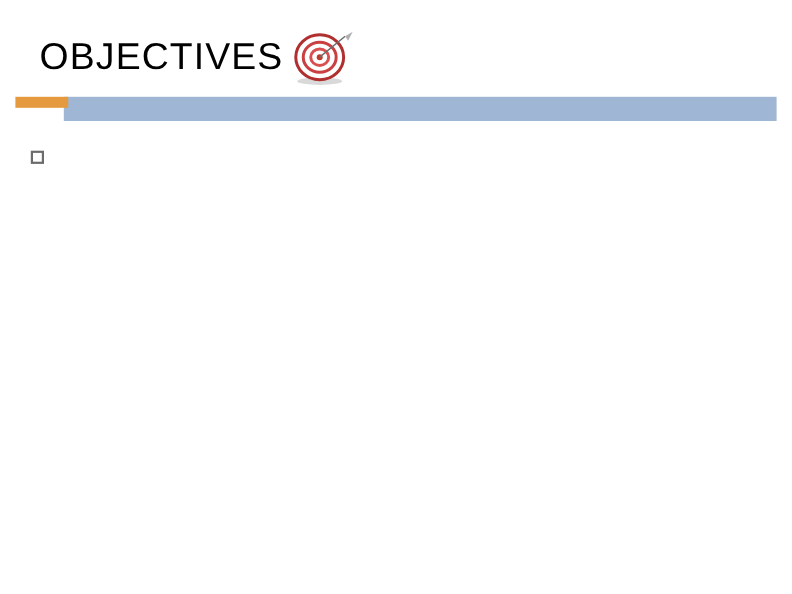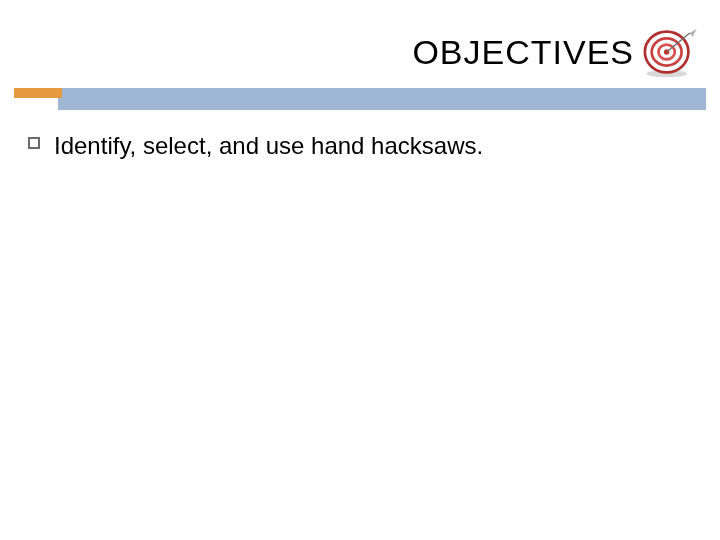--- a/index.html
+++ b/index.html
@@ -1,18 +1,18 @@
 <!DOCTYPE html>
 <html><head>
 <meta charset="utf-8">
 <style>
   * { margin: 0; padding: 0; box-sizing: border-box; }
   html, body { width: 720px; height: 540px; background: #ffffff; font-family: Arial, Helvetica, sans-serif; overflow: hidden; }
   .slide { position: relative; width: 720px; height: 540px; }
-  .title-row { position: absolute; top: 24px; left: 2px; right: 18px; display: flex; align-items: center; justify-content: flex-end; }
+  .title-row { position: absolute; top: 24px; left: 36px; right: 18px; display: flex; align-items: center; justify-content: flex-start; }
   .title { font-size: 34px; letter-spacing: 1px; color: #000; }
   .target-wrap { width: 68px; height: 56px; display: flex; align-items: center; justify-content: center; }
   .target-wrap svg { width: 72px; height: 56px; }
   .bar { position: absolute; top: 88px; left: 14px; right: 14px; height: 22px; }
   .bar .blue { position: absolute; top: 0; left: 44px; right: 0; height: 22px; background: #9fb7d4; }
   .bar .orange { position: absolute; top: 0; left: 0; width: 48px; height: 10px; background: #e59a3f; }
   .content { position: absolute; top: 130px; left: 28px; right: 28px; }
   .bullet-row { display: flex; align-items: flex-start; gap: 14px; }
   .bullet-box { width: 12px; height: 12px; border: 2px solid #6b6b6b; margin-top: 7px; flex: 0 0 auto; }
   .bullet-text { font-size: 24px; color: #000; line-height: 1.3; }
@@ -38,17 +38,16 @@
   </div>
 
   <div class="bar">
     <div class="blue"></div>
     <div class="orange"></div>
   </div>
 
   <div class="content">
     <div class="bullet-row">
       <div class="bullet-box"></div>
-      <div class="bullet-text">Identify, select, and use hand hacksaws.</div>
     </div>
   </div>
 
 </div>
 
 </body></html>

